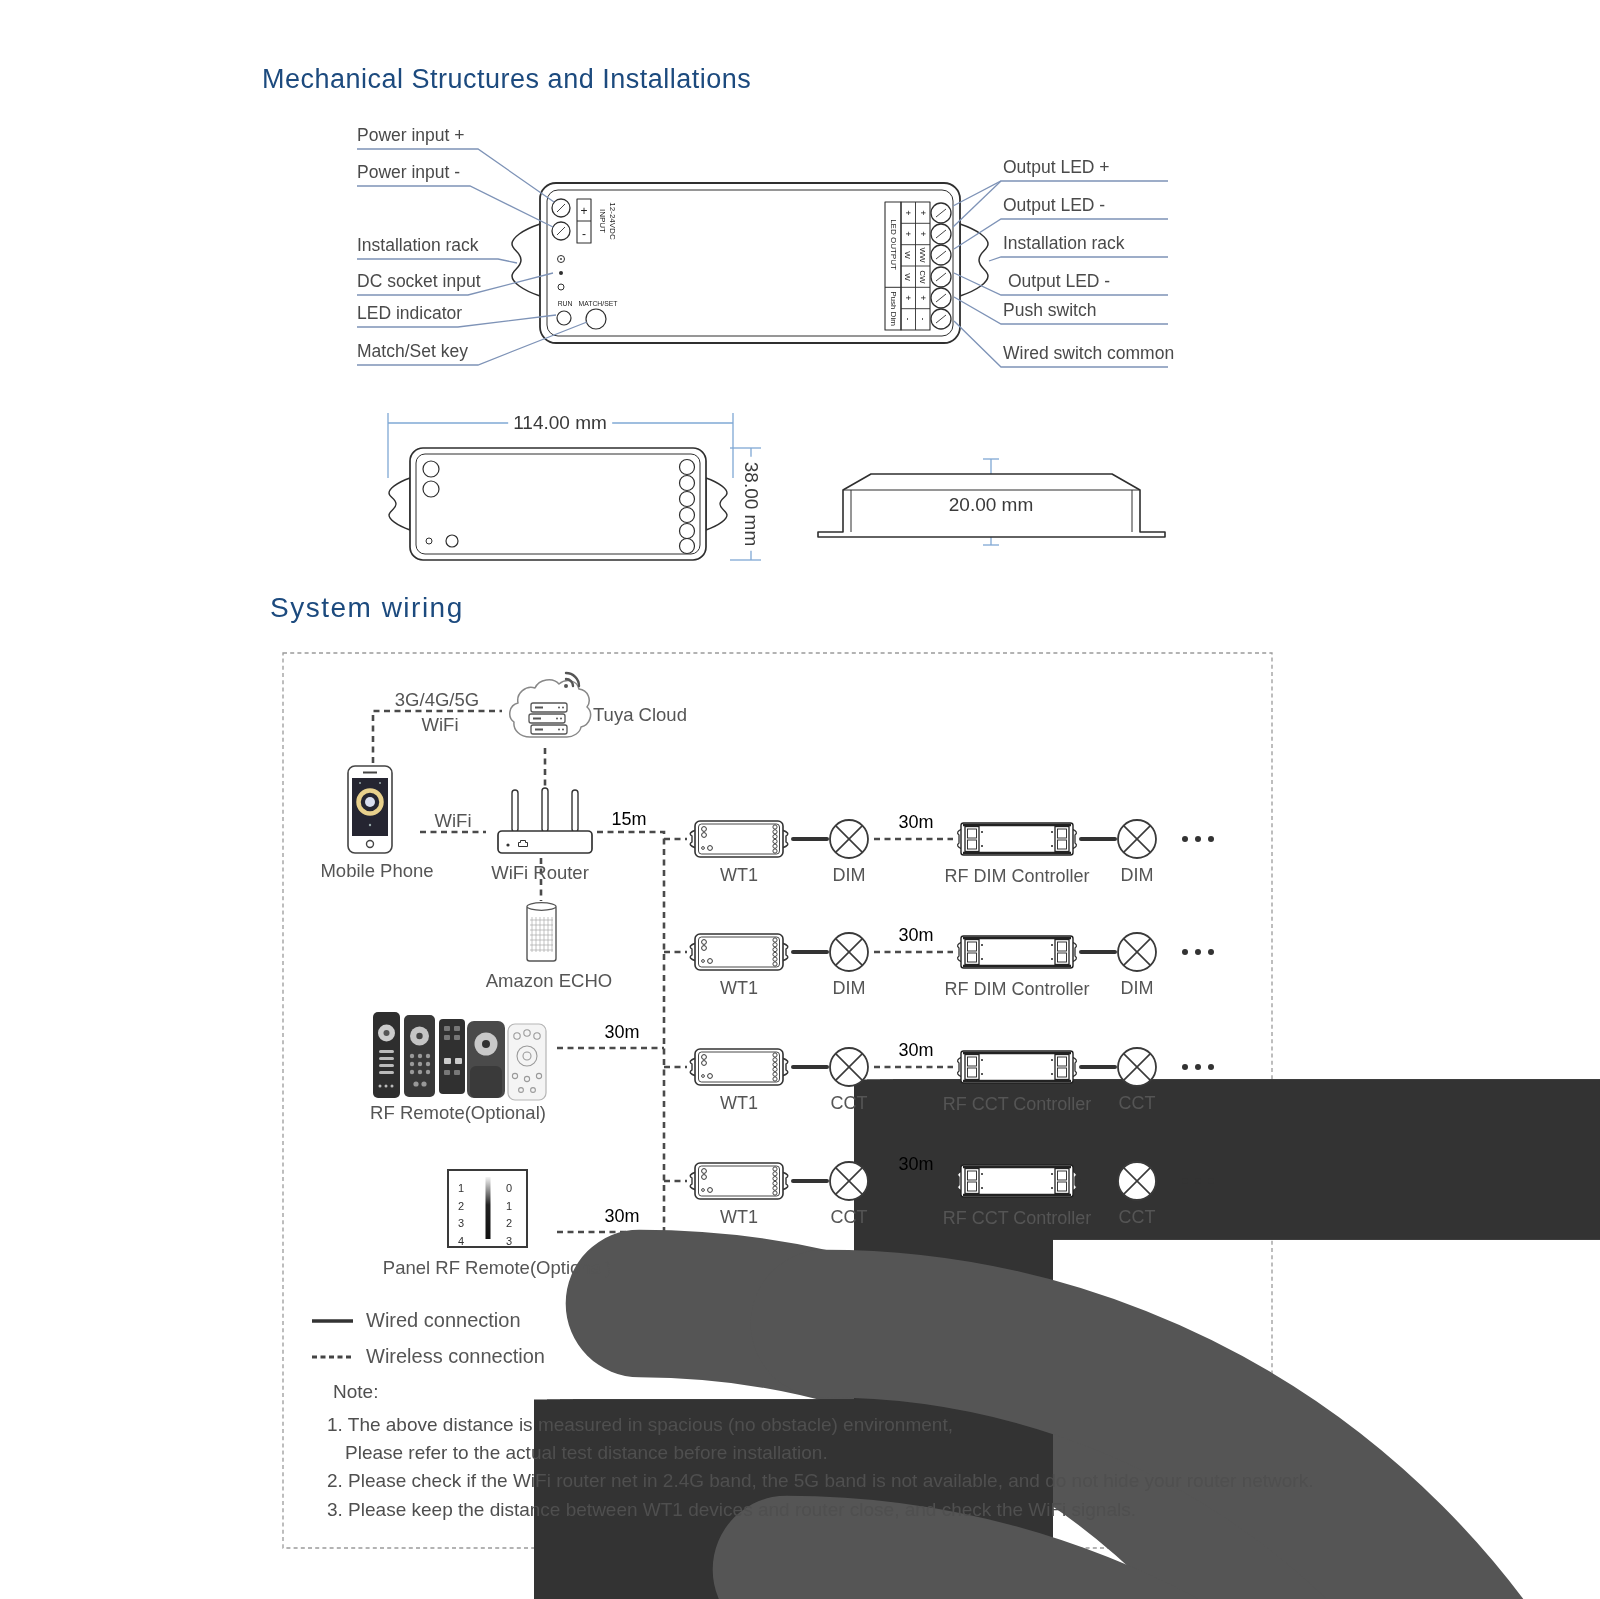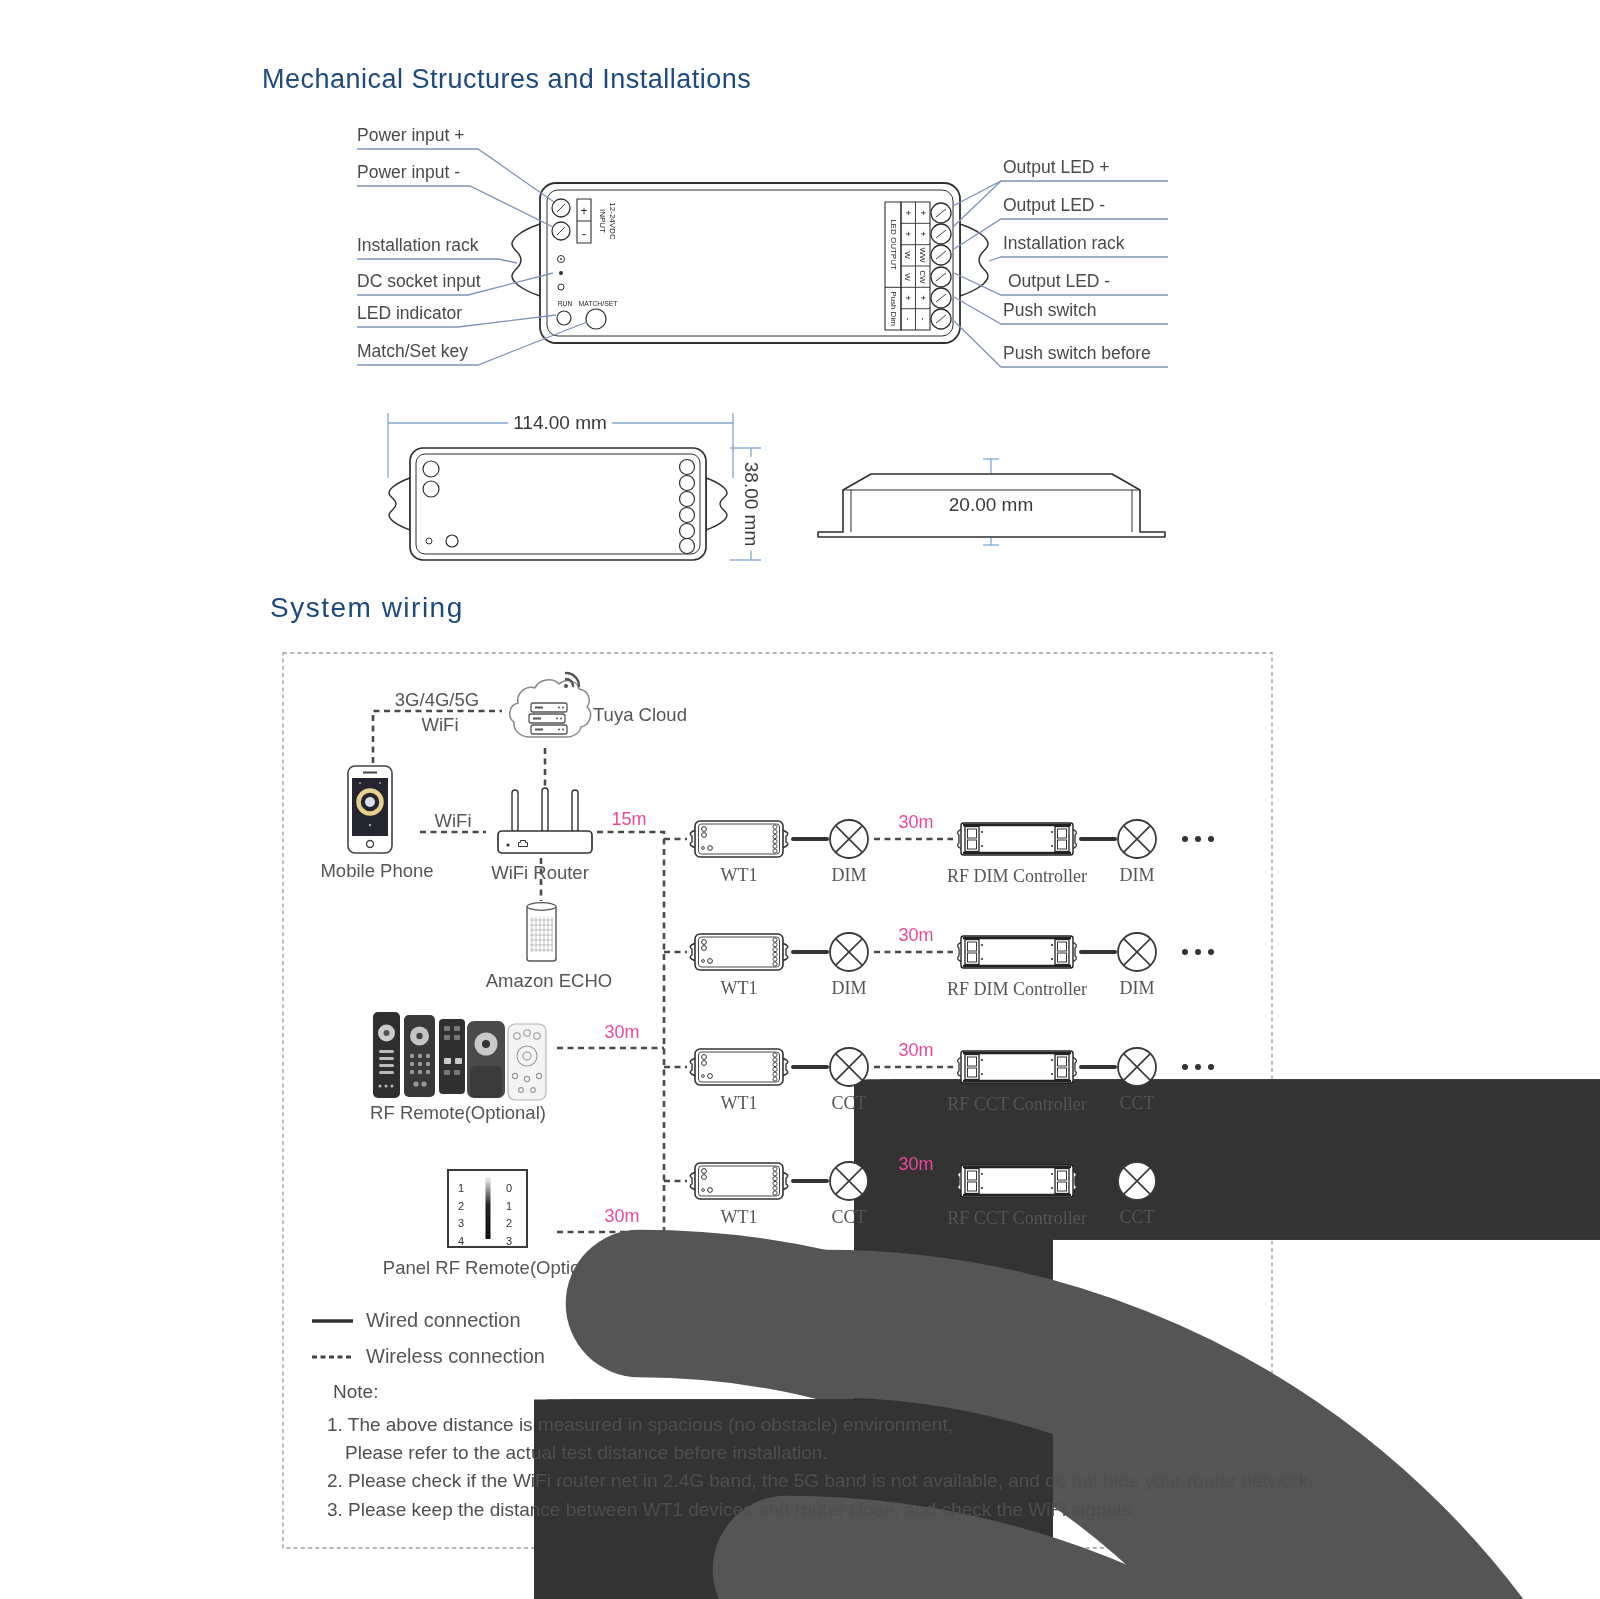--- a/index.html
+++ b/index.html
@@ -7,22 +7,22 @@
         font-family:"Liberation Sans",sans-serif;}
   svg.art{position:absolute;left:0;top:0;}
   .lbl{position:absolute;color:#4a4a4a;white-space:nowrap;font-family:"Liberation Sans",sans-serif;}
   .title{color:#1c4a7e;font-size:27px;letter-spacing:0.5px;font-weight:500;}
   .title2{color:#1c4a7e;font-size:28px;letter-spacing:1.5px;font-weight:500;}
   .m-lab{font-size:17.5px;}
   .dim{font-size:19px;color:#3a3a3a;background:#fff;padding:0 5px;}
   .c{transform:translateX(-50%);}
   .rot{transform:translate(-50%,-50%) rotate(90deg);}
   .w-lab{font-size:18.5px;color:#555;}
-  .row-lab{font-size:18px;color:#555;font-family:Liberation Serif, serif;}
-  .dist{font-size:18px;color:#ec4899;}
+  .row-lab{font-size:18px;color:#555;}
+  .dist{font-size:18px;color:#000000;}
   .legend{font-size:20px;color:#555;}
   .note{font-size:19px;color:#4f4f4f;margin-left:27px;}
 </style>
 </head>
 <body>
 
 <div id="page">
 
 <svg class="art" width="1600" height="1599" viewBox="0 0 1600 1599">
   <defs>
@@ -433,21 +433,21 @@
 <div class="lbl m-lab" style="left:357px;top:235px;">Installation rack</div>
 <div class="lbl m-lab" style="left:357px;top:271px;">DC socket input</div>
 <div class="lbl m-lab" style="left:357px;top:303px;">LED indicator</div>
 <div class="lbl m-lab" style="left:357px;top:341px;">Match/Set key</div>
 
 <div class="lbl m-lab" style="left:1003px;top:157px;">Output LED +</div>
 <div class="lbl m-lab" style="left:1003px;top:195px;">Output LED -</div>
 <div class="lbl m-lab" style="left:1003px;top:233px;">Installation rack</div>
 <div class="lbl m-lab" style="left:1008px;top:271px;">Output LED -</div>
 <div class="lbl m-lab" style="left:1003px;top:300px;">Push switch</div>
-<div class="lbl m-lab" style="left:1003px;top:343px;">Push switch before</div>
+<div class="lbl m-lab" style="left:1003px;top:343px;">Wired switch common</div>
 
 <div class="lbl dim c" style="left:560px;top:412px;">114.00 mm</div>
 <div class="lbl dim rot" style="left:751px;top:504px;">38.00 mm</div>
 <div class="lbl dim c" style="left:991px;top:494px;">20.00 mm</div>
 
 <div class="lbl title2" style="left:270px;top:592px;">System wiring</div>
 
 <div class="lbl w-lab c" style="left:437px;top:689px;">3G/4G/5G</div>
 <div class="lbl w-lab c" style="left:440px;top:714px;">WiFi</div>
 <div class="lbl w-lab" style="left:593px;top:704px;">Tuya Cloud</div>

